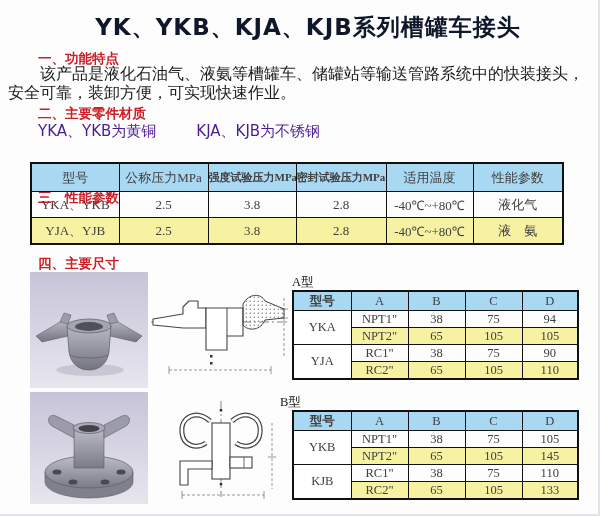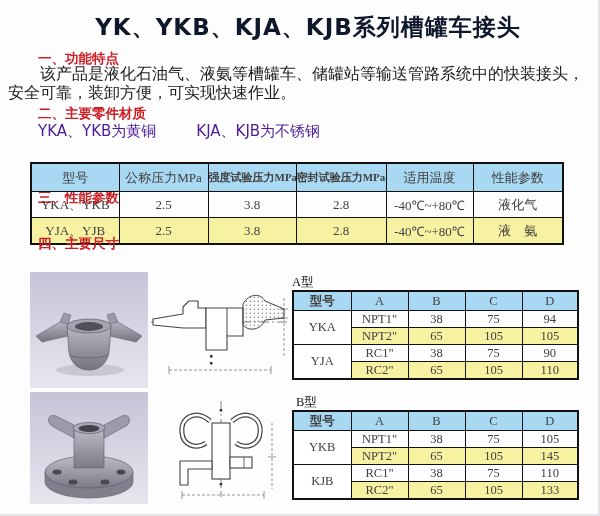--- a/index.html
+++ b/index.html
@@ -17,21 +17,21 @@
     box-shadow:inset -2px -2px 0 #e3e3e8;
   }
   .title{
     position:absolute;top:12px;left:8px;width:100%;text-align:center;
     font-size:23px;font-weight:bold;color:#0f172a;letter-spacing:1px;
   }
   .sec-heading{
     position:absolute;left:38px;color:var(--accent-red);
     font-weight:bold;font-size:13.5px;white-space:nowrap;
   }
-  #sec1{top:50px;text-align:right;} #sec2{top:105px;} #sec3{top:141px;margin-top:48px;} #sec4{top:235px;text-align:center;}
+  #sec1{top:50px;text-align:right;} #sec2{top:105px;} #sec3{top:141px;margin-top:48px;} #sec4{top:255px;text-align:center;}
   .para{
     position:absolute;left:8px;top:64px;width:576px;
     font-size:16px;line-height:19px;color:#1b1b1b;text-indent:2em;
   }
   .materials{
     position:absolute;left:38px;top:122px;font-size:15px;color:#4c1d95;white-space:nowrap;
   }
   .materials .mat-right{margin-left:40px;}
 
   table{border-collapse:collapse;table-layout:fixed;color:#404040;}
@@ -46,21 +46,21 @@
     border:2px solid var(--table-border);
   }
   .perf th{height:27px;font-size:13px;}
   .perf th.long{font-size:11px;font-weight:bold;}
   .perf td{height:25px;}
 
   .dim-label{
     position:absolute;font-family:"Liberation Serif",serif;
     font-size:12.5px;color:#141414;
   }
-  #labelA{left:292px;top:274px;text-align:right;} #labelB{left:296px;top:394px;}
+  #labelA{left:292px;top:274px;text-align:right;} #labelB{left:280px;top:394px;}
   .dim{
     position:absolute;width:285px;
     font-family:"Liberation Serif",serif;font-size:12.5px;
     border:2px solid var(--table-border);
   }
   #tableA{left:292px;top:290px;} #tableB{left:292px;top:410px;}
   .dim th{height:18px;font-size:12.5px;}
   .dim th.model-h{font-weight:bold;}
   .dim td{height:16px;}
 

